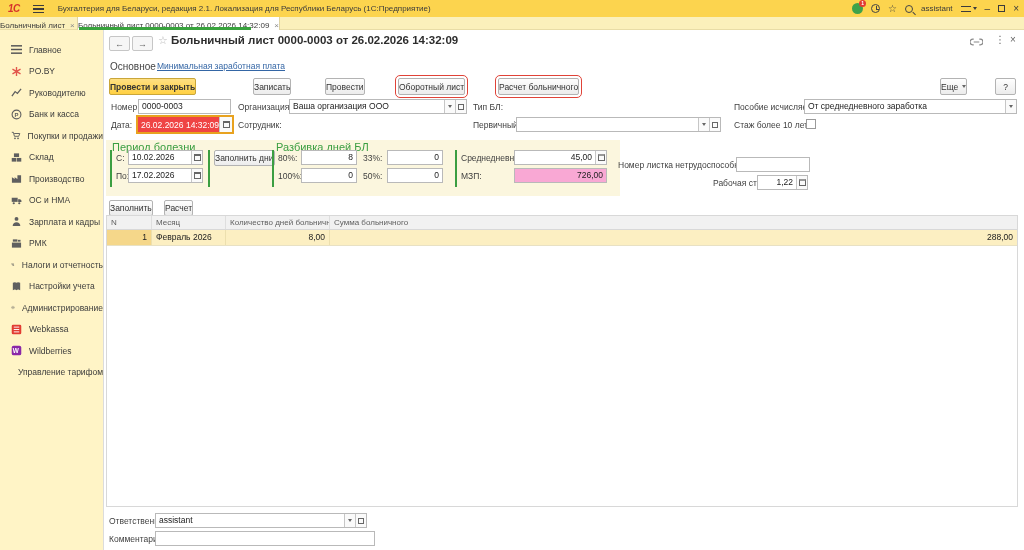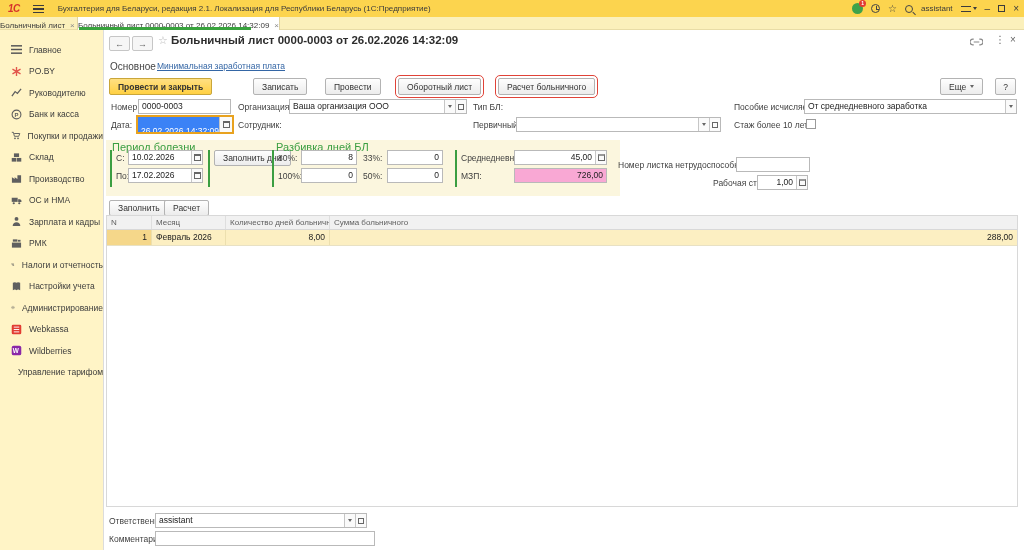--- a/index.html
+++ b/index.html
@@ -36,35 +36,35 @@
   
   .sidebar{position:absolute;left:0;top:30px;width:103px;height:520px;background:#fff4c6;padding-top:9px}
   .sitem{display:flex;align-items:center;height:21.5px;padding-left:11px;gap:7px;color:#3c3c3c;font-size:8.5px;white-space:nowrap}
   
   .doc{position:absolute;left:103px;top:30px;width:921px;height:520px;background:#fff;border-left:1px solid #dcdcdc}
   .navbtn{position:absolute;width:21px;height:15px;border:1px solid #c6c6c6;background:#f6f6f6;border-radius:2px;
           display:flex;align-items:center;justify-content:center;font-size:9px;color:#666}
   .doctitle{position:absolute;font-size:11.5px;font-weight:bold;color:#2d2d2d;white-space:nowrap}
   .navtab{position:absolute;font-size:10px;color:#444;white-space:nowrap}
   .navlink{position:absolute;font-size:8.5px;color:#3466a5;text-decoration:underline;white-space:nowrap}
-  .btn{position:absolute;height:17px;padding:0 8px;border:1px solid #b3b3b3;background:linear-gradient(#fefefe,#ececec);
+  .btn{position:absolute;height:17px;padding:0 0;border:1px solid #b3b3b3;background:linear-gradient(#fefefe,#ececec);
        border-radius:2px;font-size:8.5px;color:#333;display:flex;align-items:center;justify-content:center;white-space:nowrap;gap:4px}
   .btn.primary{background:linear-gradient(#ffe083,#ffd042);border-color:#c9a63a;font-weight:bold}
   .btn.hl{outline:1.5px solid #e04338;outline-offset:2px}
   .lbl{position:absolute;color:#3f3f3f;white-space:nowrap;font-size:8.5px}
   .fld{position:absolute;height:15px;border:1px solid #b9b9b9;background:#fff;display:flex;align-items:stretch;font-size:8.5px}
   .fld .val{flex:1;padding:0 3px;line-height:13px;color:#222;white-space:nowrap;overflow:hidden}
   .fld .val.num{text-align:right}
   .fld .seg{width:11px;border-left:1px solid #c6c6c6;display:flex;align-items:center;justify-content:center;background:#fafafa}
   .fld.ro{background:#f9a8d4}
   .ical{width:7px;height:7px;border:1px solid #666;border-top:2.5px solid #666}
   .icalc{width:7px;height:7px;border:1px solid #666;border-top:2.5px solid #999}
   .iopen{width:6px;height:6px;border:1px solid #666}
   .dategroup{position:absolute;height:19px;border:2px solid #e8a21f;background:#fff;display:flex;align-items:stretch}
-  .dategroup .val{flex:1;background:#3b82f6;color:#fff;line-height:15px;padding:7px 3px;white-space:nowrap;overflow:hidden}
+  .dategroup .val{flex:1;background:#ef4444;color:#fff;line-height:15px;padding:1px 3px;white-space:nowrap;overflow:hidden}
   .dategroup .seg{width:13px;border-left:1px solid #c6c6c6;display:flex;align-items:center;justify-content:center;background:#fafafa}
   .chk{position:absolute;width:10px;height:10px;border:1px solid #9a9a9a;background:#fff}
   .panel{position:absolute;left:2px;top:110px;width:514px;height:56px;background:#fbf6de}
   .gtitle{position:absolute;color:#3b9e41;font-size:11px;white-space:nowrap}
   .gbar{position:absolute;width:2px;background:#3b9e41}
   
   .tbl{position:absolute;left:2px;top:185px;width:912px;height:292px;border:1px solid #d8d8d8;background:#fff}
   .thead{display:flex;height:14px;background:#f1f1f1;border-bottom:1px solid #d8d8d8}
   .th{font-size:8px;color:#5f5f5f;padding:0 4px;line-height:13px;border-right:1px solid #dedede;white-space:nowrap;overflow:hidden}
   .trow{display:flex;height:16px;background:#fcefc2;border-bottom:1px solid #e8e1c4}
@@ -364,21 +364,21 @@
         <span class="val num">726,00</span>
       </span>
   </div>
 
   <span class="lbl" style="left:514px;top:130px">Номер листка нетрудоспособности:</span>
   <span class="fld" style="left:632px;top:127px;width:74px">
       <span class="val"></span>
     </span>
   <span class="lbl" style="left:609px;top:148px;width:41px;text-align:right">Рабочая ставка:</span>
   <span class="fld" style="left:653px;top:145px;width:51px">
-    <span class="val num">1,00</span>
+    <span class="val num">1,22</span>
     <span class="seg">
         <span class="icalc"></span>
       </span>
     </span>
 
   <span class="btn" style="left:5px;top:170px;height:16px">Заполнить</span>
   <span class="btn" style="left:60px;top:170px;height:16px">Расчет</span>
 
   <div class="tbl">
     <div class="thead">

